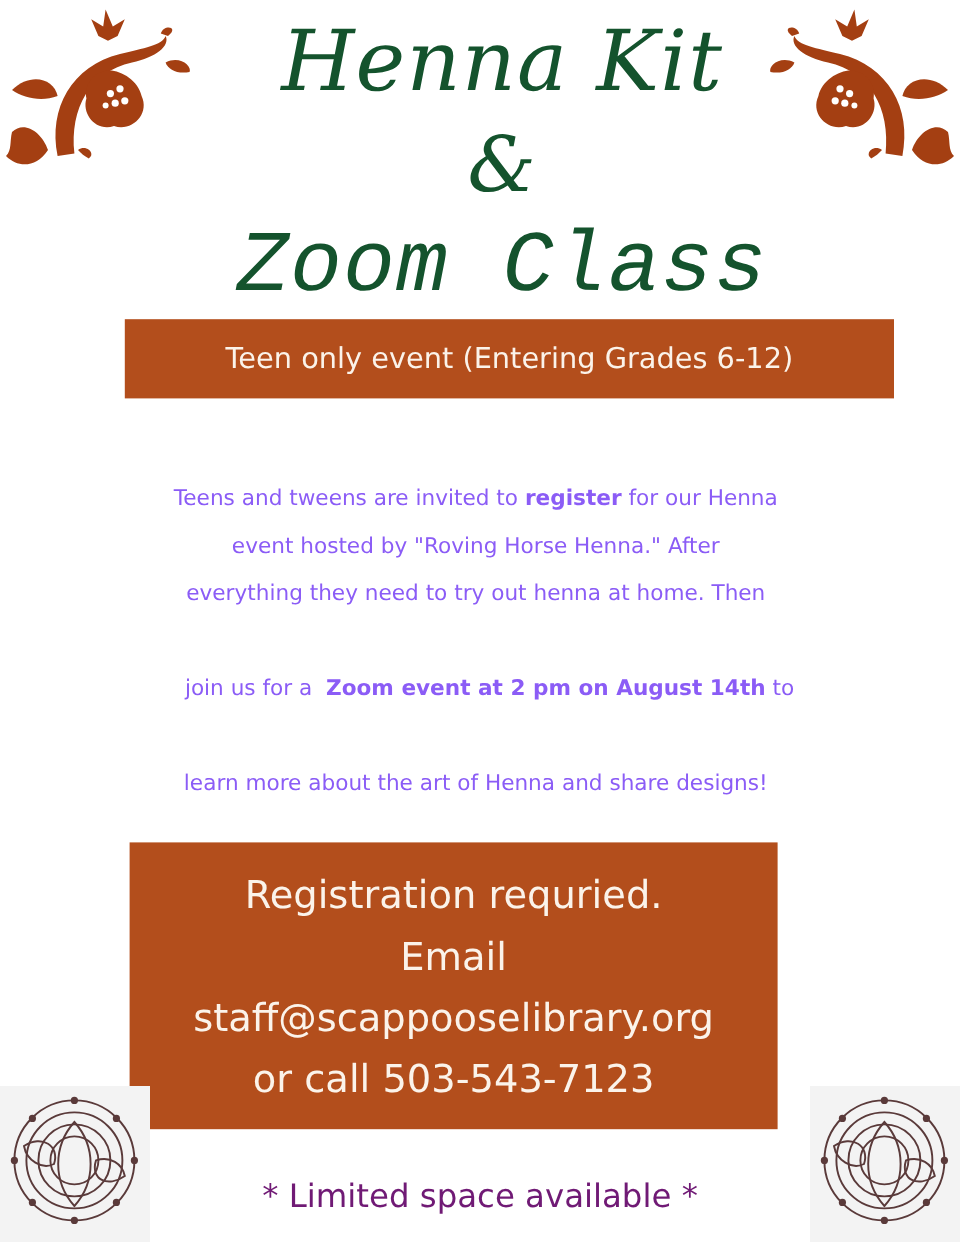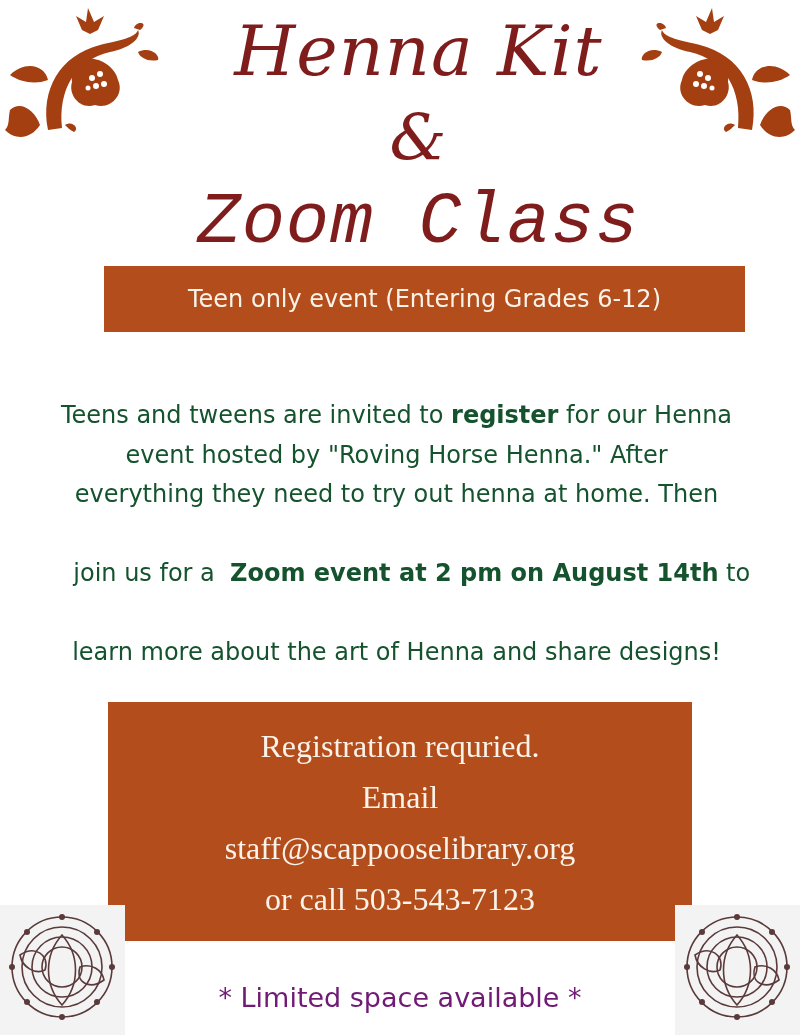--- a/index.html
+++ b/index.html
@@ -9,43 +9,43 @@
     }
     .ornament { position: absolute; }
     .ornament svg { display: block; }
     .orn-tl { left: 0; top: 0; width: 190px; height: 150px; }
     .orn-tr { right: 0; top: 0; width: 190px; height: 150px; }
     .orn-bl { left: 0; top: 905px; width: 125px; height: 130px; background: #f3f3f3; }
     .orn-br { right: 0; top: 905px; width: 125px; height: 130px; background: #f3f3f3; }
 
     .title {
       position: absolute; left: 2px; right: 0; text-align: center;
-      color: #7f1d1d; font-family: "DejaVu Serif", serif; font-style: italic;
+      color: #14532d; font-family: "DejaVu Serif", serif; font-style: italic;
       font-weight: normal; letter-spacing: 1px; padding-left: 35px;
     }
     .title-1 { top: 6px; font-size: 70px; line-height: 90px; }
     .title-2 { top: 98px; font-size: 64px; line-height: 80px; }
     .title-3 { top: 178px; font-size: 72px; line-height: 90px; font-family: Liberation Mono, monospace; }
 
     .banner {
       position: absolute; left: 80px; top: 266px; width: 641px; height: 66px;
       background: #b34e1c; color: #fbf3ea; text-align: center;
       font-size: 24px; line-height: 66px; margin-left: 24px;
     }
 
     .body-text {
       position: absolute; left: 3px; right: 10px; top: 396px;
-      text-align: center; font-size: 24px; line-height: 39.5px; color: #14532d;
+      text-align: center; font-size: 18px; line-height: 39.5px; color: #8b5cf6;
     }
     .body-text b { font-weight: bold; }
 
     .reg-box {
-      position: absolute; left: 108px; top: 702px; width: 584px; height: 239px;
+      position: absolute; left: 108px; top: 702px; width: 540px; height: 239px;
       background: #b34e1c; color: #fbf3ea; text-align: center;
-      font-size: 32px; line-height: 51px; padding-top: 19px; box-sizing: border-box; font-family: Liberation Serif, serif;
+      font-size: 32px; line-height: 51px; padding-top: 19px; box-sizing: border-box;
     }
     .footer-note {
       position: absolute; left: 0; right: 0; top: 976px; text-align: center;
       font-size: 27px; line-height: 44px; color: #701a75;
     }
   </style>
 </head>
 <body>
 
 <div class="ornament orn-tl">

